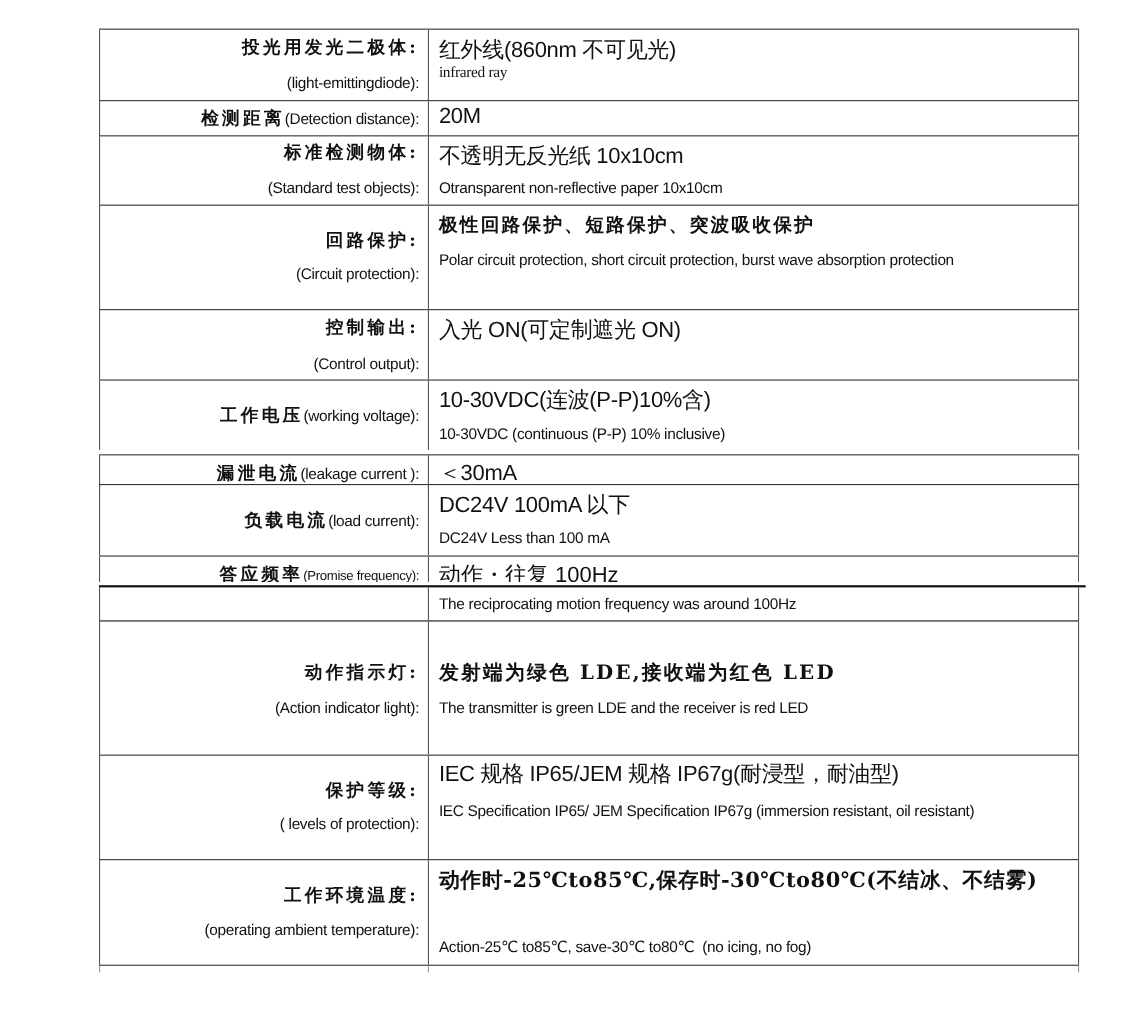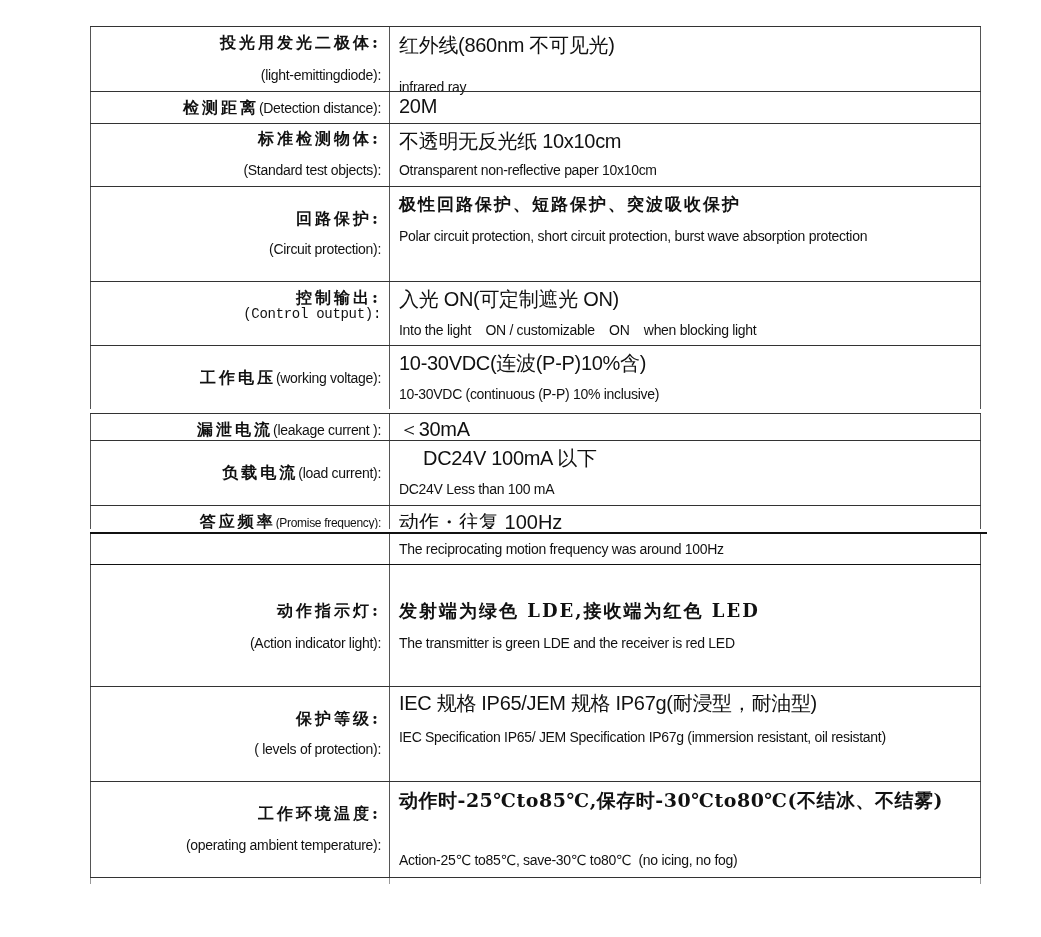--- a/index.html
+++ b/index.html
@@ -24,21 +24,21 @@
 
 <div class="seg" style="top:26px;height:503px;">
 
   <div class="row" style="top:0;height:65px;">
     <div class="lc">
       <span class="lbl cnl" style="top:6px;">投光用发光二极体:</span>
       <span class="lbl en" style="top:40px;">(light-emittingdiode):</span>
     </div>
     <div class="rc">
       <span class="val big" style="top:5px;">红外线(860nm 不可见光)</span>
-      <span class="val en" style="top:52px;">infrared ray</span>
+      <span class="val en" style="top:32px;font-family:Liberation Serif, serif;">infrared ray</span>
     </div>
   </div>
 
   <div class="row" style="top:65px;height:32px;">
     <div class="lc">
       <span class="lbl" style="top:6px;">
         <span class="cnl">检测距离</span><span class="en">(Detection distance):</span>
       </span>
     </div>
     <div class="rc">
@@ -64,25 +64,24 @@
     </div>
     <div class="rc">
       <span class="val cn" style="top:6px;">极性回路保护、短路保护、突波吸收保护</span>
       <span class="val en wrap" style="top:34px;">Polar circuit protection, short circuit protection, burst wave absorption protection</span>
     </div>
   </div>
 
   <div class="row" style="top:255px;height:64px;">
     <div class="lc">
       <span class="lbl cnl" style="top:6px;">控制输出:</span>
-      <span class="lbl en" style="top:24px;font-family:Liberation Mono, monospace;">(Control output):</span>
+      <span class="lbl en" style="top:40px;">(Control output):</span>
     </div>
     <div class="rc">
       <span class="val big" style="top:4px;">入光 ON(可定制遮光 ON)</span>
-      <span class="val en" style="top:40px;white-space:pre;">Into the light    ON / customizable    ON    when blocking light</span>
     </div>
   </div>
 
   <div class="row" style="top:319px;height:64px;">
     <div class="lc">
       <span class="lbl" style="top:22px;">
         <span class="cnl">工作电压</span><span class="en">(working voltage):</span>
       </span>
     </div>
     <div class="rc">
@@ -102,21 +101,21 @@
     </div>
   </div>
 
   <div class="row" style="top:414px;height:65px;">
     <div class="lc">
       <span class="lbl" style="top:22px;">
         <span class="cnl">负载电流</span><span class="en">(load current):</span>
       </span>
     </div>
     <div class="rc">
-      <span class="val big" style="top:4px;margin-left:24px;">DC24V 100mA 以下</span>
+      <span class="val big" style="top:4px;">DC24V 100mA 以下</span>
       <span class="val en" style="top:40px;">DC24V Less than 100 mA</span>
     </div>
   </div>
 
   <div class="row clip" style="top:479px;height:24px;">
     <div class="lc clip">
       <span class="lbl" style="top:6px;">
         <span class="cnl">答应频率</span><span class="en" style="font-size:12px;">(Promise frequency):</span>
       </span>
     </div>

